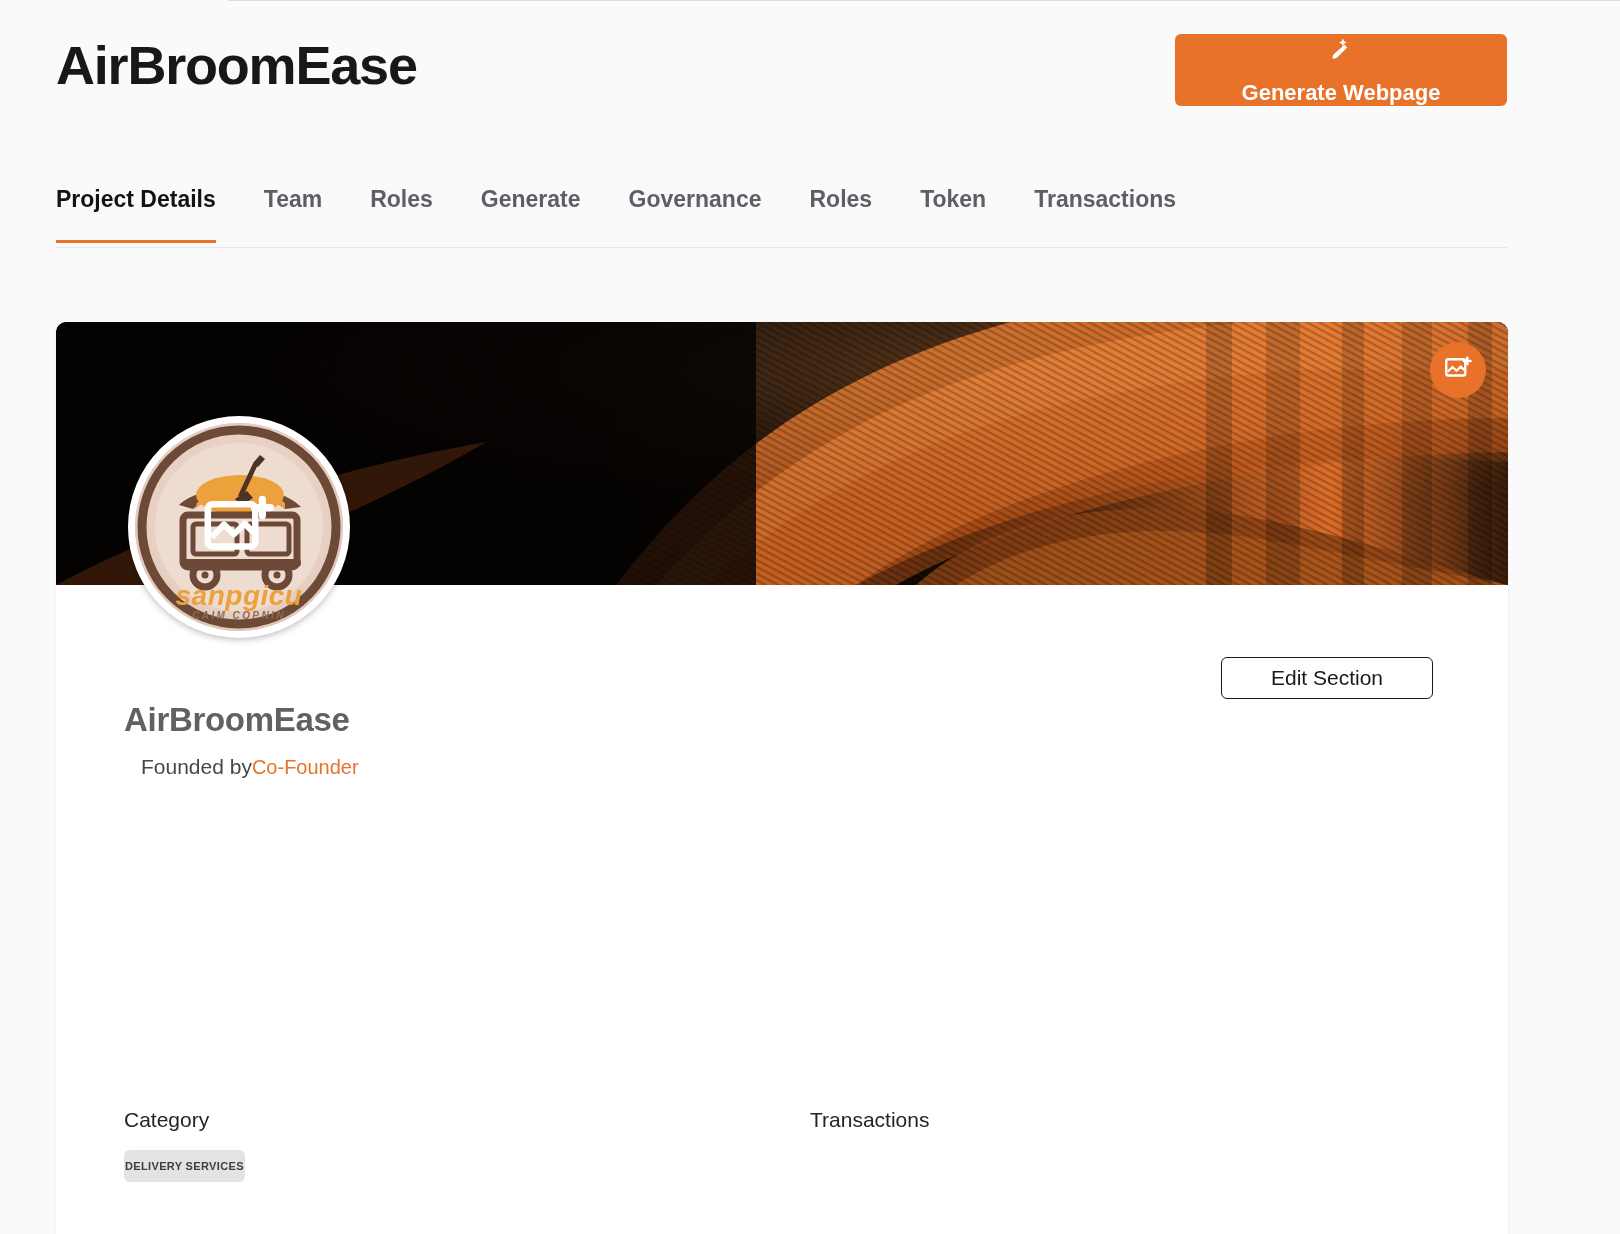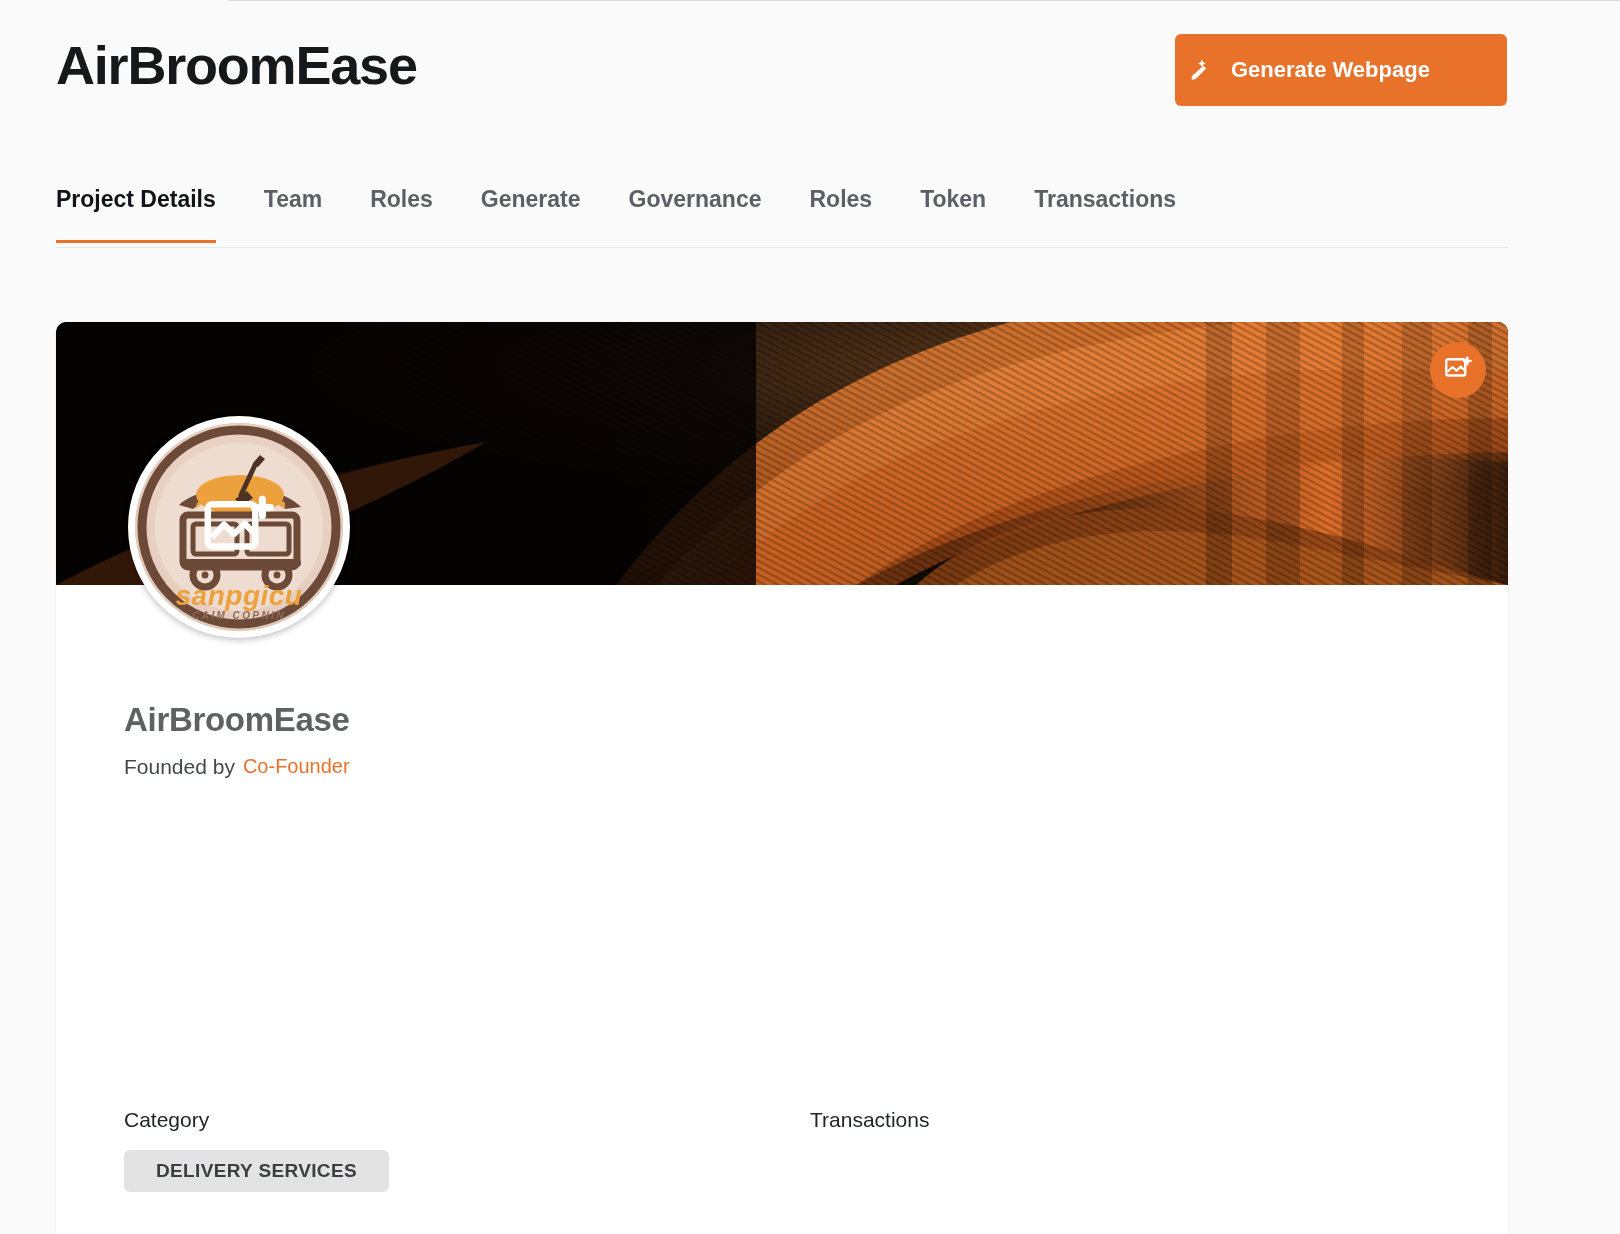--- a/index.html
+++ b/index.html
@@ -58,24 +58,25 @@
     height: 72px;
     background: #e8722a;
     border: none;
     border-radius: 6px;
     color: #ffffff;
     font-size: 22px;
     font-weight: 600;
     font-family: "Liberation Sans", sans-serif;
     display: flex;
     align-items: center;
-    justify-content: flex-start;
+    justify-content: flex-end;
     gap: 16px;
     cursor: pointer;
     padding: 0 10px;
+    flex-direction: column;
   }
   .generate-btn .wand-icon { display: flex; align-items: center; }
 
   
   .tabs-wrap {
     position: absolute;
     left: 0;
     top: 182px;
     width: 1620px;
     height: 68px;
@@ -218,25 +219,25 @@
     left: 68px;
     top: 116px;
     font-size: 33px;
     font-weight: 700;
     color: #5f6163;
     letter-spacing: -0.3px;
     margin: 0;
   }
   .founded-row {
     position: absolute;
-    left: 68px;
+    left: 85px;
     top: 170px;
     display: flex;
-    align-items: flex-start;
-    gap: 8px;
+    align-items: center;
+    gap: 0;
   }
   .founded-label { font-size: 21px; color: #45474a; }
   .founder-link {
     font-size: 20px;
     color: #e8722a;
     cursor: pointer;
     text-decoration: none;
   }
 
   .field-label {
@@ -251,22 +252,22 @@
   .col-achievements {
     position: absolute;
     left: 754px;
     top: 523px;
   }
   .category-chip {
     display: inline-block;
     margin-top: 18px;
     background: #e3e3e4;
     border-radius: 6px;
-    padding: 10px 32px;
-    font-size: 19px;
+    padding: 10px 1px;
+    font-size: 11px;
     font-weight: 600;
     letter-spacing: 0.35px;
     color: #3c3e41;
     cursor: pointer;
   }
 </style>
 </head>
 <body>
 
 <div class="page">
@@ -410,20 +411,21 @@
         <svg width="78" height="78" viewBox="0 0 24 24" fill="none" aria-hidden="true">
           <rect x="2.4" y="4.4" width="14.6" height="13.0" rx="1.4" stroke="#ffffff" stroke-width="2.0"></rect>
           <path d="M3.6 14.6 L7.4 10.6 L10.4 13.6 L13.8 10.4 L16.4 13.0" stroke="#ffffff" stroke-width="1.9" fill="none" stroke-linejoin="round"></path>
           <path d="M19.2 2.9 v5.0 M16.7 5.4 h5.0" stroke="#ffffff" stroke-width="2.2" stroke-linecap="round"></path>
         </svg>
       </div>
     </div>
 
     <div class="card-body">
 
+      <button class="edit-section-btn">Edit Section</button>
 
       <h2 class="project-name">AirBroomEase</h2>
 
       <div class="founded-row">
         <span class="founded-label">Founded by</span>
         <span class="founder-link">Co-Founder</span>
       </div>
 
       <div class="col-category">
         <div class="field-label">Category</div>

